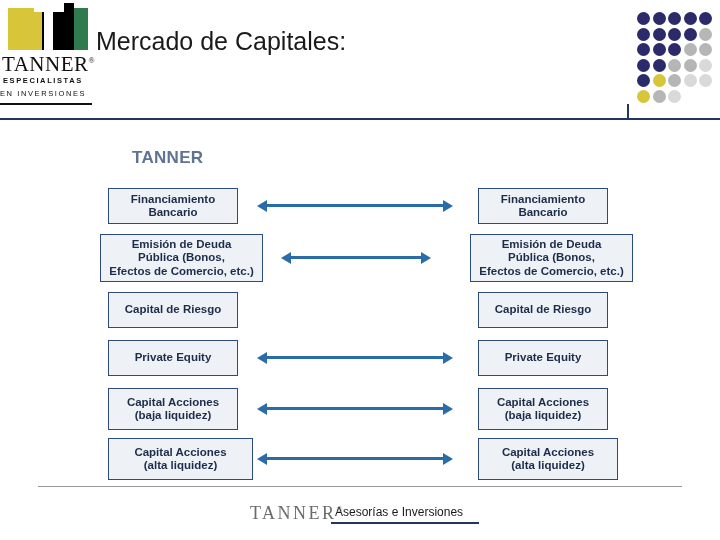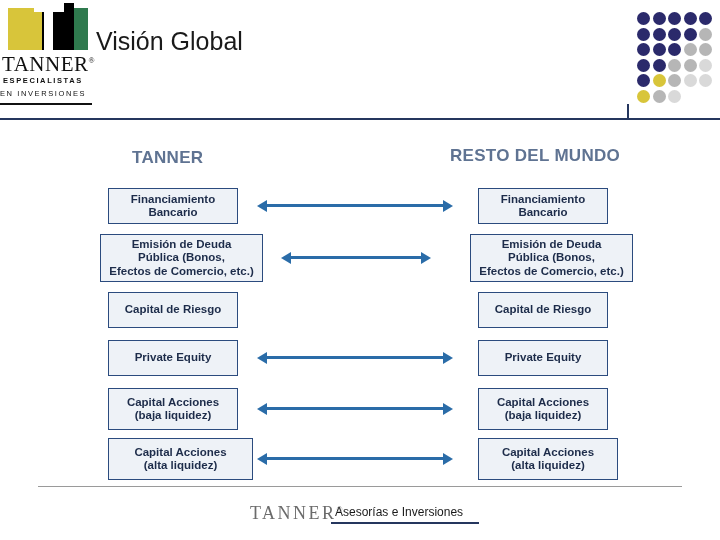--- a/index.html
+++ b/index.html
@@ -255,21 +255,21 @@
   <div class="logo-sq-green"></div>
   <div class="logo-tbar"></div>
   <div class="logo-tstem"></div>
   <div class="logo-word"><span>TANNER</span><span class="reg">®</span></div>
   <div class="logo-sub1">ESPECIALISTAS</div>
   <div class="logo-sub2">EN INVERSIONES</div>
   <div class="logo-underline"></div>
 </div>
 
 <div class="title-wrap">
-  <div class="title-line">Visión Global</div>
+  <div class="title-line">Mercado de Capitales:</div>
 </div>
 
 <div class="dot-grid">
     <div class="dot" style="left: 0px; top: 0px; background: rgb(43, 42, 107);"></div>
     <div class="dot" style="left: 15.5px; top: 0px; background: rgb(43, 42, 107);"></div>
     <div class="dot" style="left: 31px; top: 0px; background: rgb(43, 42, 107);"></div>
     <div class="dot" style="left: 46.5px; top: 0px; background: rgb(43, 42, 107);"></div>
     <div class="dot" style="left: 62px; top: 0px; background: rgb(43, 42, 107);"></div>
     <div class="dot" style="left: 0px; top: 15.5px; background: rgb(43, 42, 107);"></div>
     <div class="dot" style="left: 15.5px; top: 15.5px; background: rgb(43, 42, 107);"></div>
@@ -293,21 +293,20 @@
     <div class="dot" style="left: 62px; top: 62px; background: rgb(217, 217, 217);"></div>
     <div class="dot" style="left: 0px; top: 77.5px; background: rgb(216, 197, 58);"></div>
     <div class="dot" style="left: 15.5px; top: 77.5px; background: rgb(182, 182, 182);"></div>
     <div class="dot" style="left: 31px; top: 77.5px; background: rgb(217, 217, 217);"></div>
   </div>
 <div class="header-rule-v"></div>
 <div class="header-rule"></div>
 
 <div class="diagram">
   <div class="col-heading head-chile">TANNER</div>
-  <div class="col-heading head-world">RESTO DEL MUNDO</div>
   <div id="diagram-rows">
       <div class="box" style="left: 108px; top: 62px; width: 130px; height: 36px;">
         <div>Financiamiento<br>Bancario</div>
       </div>
       <div class="box" style="left: 478px; top: 62px; width: 130px; height: 36px;">
         <div>Financiamiento<br>Bancario</div>
       </div>
       <div class="arrow" style="left: 266px; top: 78px; width: 178px;"></div>
       <div class="box" style="left: 100px; top: 108px; width: 163px; height: 48px;">
         <div>Emisión de Deuda<br>Pública (Bonos,<br>Efectos de Comercio, etc.)</div>

